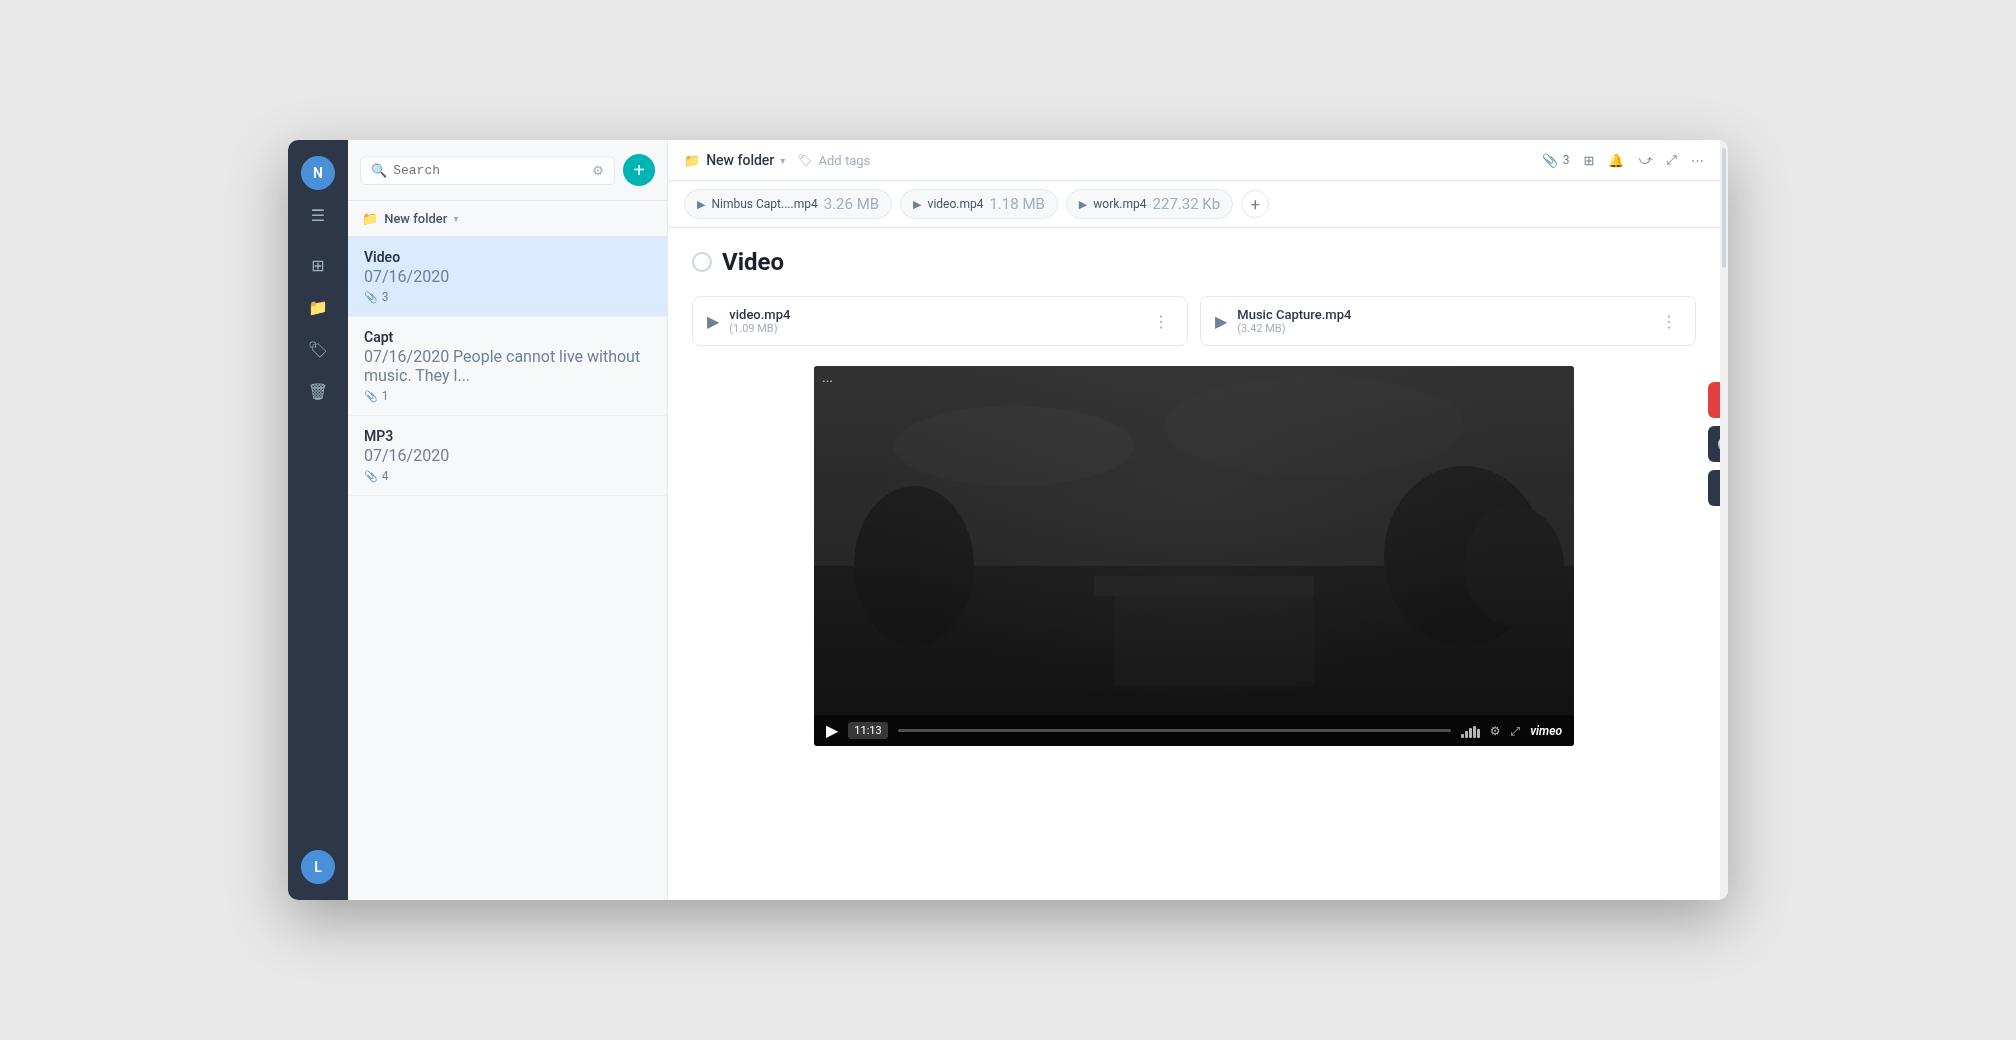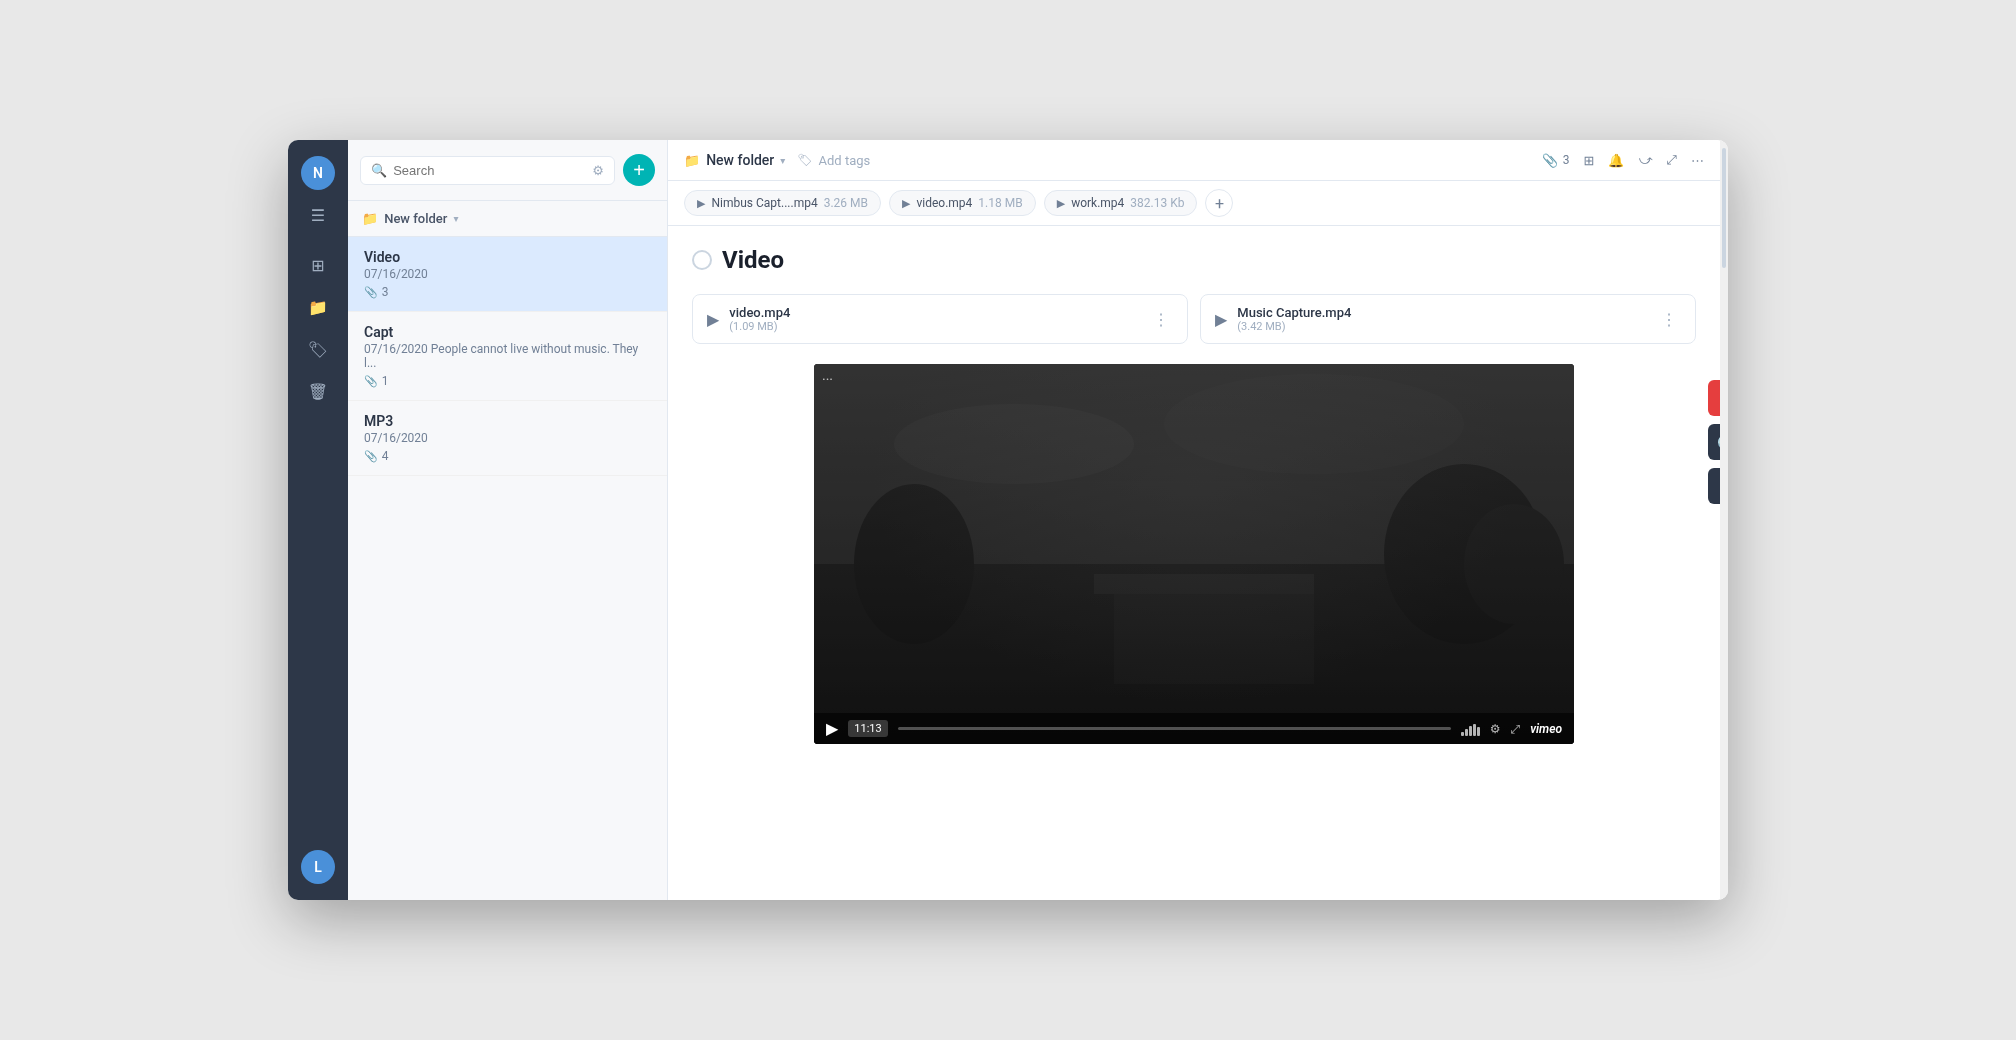--- a/index.html
+++ b/index.html
@@ -99,20 +99,21 @@
       padding: 6px 10px;
       gap: 6px;
     }
     .search-box input {
       border: none;
       outline: none;
       background: transparent;
       font-size: 13px;
       color: #718096;
       flex: 1;
+      font-family: Liberation Mono, monospace;
     }
     .search-icon { color: #a0aec0; font-size: 13px; }
     .filter-icon { color: #a0aec0; font-size: 13px; cursor: pointer; }
     .add-btn {
       width: 32px;
       height: 32px;
       border-radius: 50%;
       background: #00b4b4;
       border: none;
       color: #fff;
@@ -136,21 +137,21 @@
     .folder-icon { color: #718096; font-size: 13px; }
     .folder-caret { color: #a0aec0; font-size: 10px; }
     .notes-list { flex: 1; overflow-y: auto; }
     .note-item {
       padding: 12px 16px;
       cursor: pointer;
       border-bottom: 1px solid #f0f0f0;
     }
     .note-item.active { background: #dbeafe; }
     .note-title { font-size: 14px; font-weight: 600; color: #2d3748; margin-bottom: 2px; }
-    .note-date { font-size: 12px; color: #718096; margin-bottom: 4px; }
+    .note-date { font-size: 16px; color: #718096; margin-bottom: 4px; }
     .note-attachment {
       display: flex;
       align-items: center;
       gap: 4px;
       margin-top: 4px;
       font-size: 12px;
       color: #718096;
     }
     .paperclip-icon { font-size: 11px; }
 
@@ -213,21 +214,21 @@
       padding: 5px 12px;
       border-radius: 20px;
       border: 1px solid #e2e8f0;
       background: #f7f8fa;
       font-size: 12px;
       color: #4a5568;
       cursor: pointer;
       white-space: nowrap;
     }
     .tab-icon { font-size: 11px; color: #718096; }
-    .tab-size { font-size: 12px; color: #a0aec0; }
+    .tab-size { font-size: 15px; color: #a0aec0; }
     .tab-add {
       width: 28px;
       height: 28px;
       display: flex;
       align-items: center;
       justify-content: center;
       border-radius: 50%;
       border: 1px solid #e2e8f0;
       cursor: pointer;
       color: #718096;
@@ -528,21 +529,21 @@
         <span class="tab-size">3.26 MB</span>
       </div>
       <div class="tab-item">
         <span class="tab-icon">▶</span>
         <span>video.mp4</span>
         <span class="tab-size">1.18 MB</span>
       </div>
       <div class="tab-item">
         <span class="tab-icon">▶</span>
         <span>work.mp4</span>
-        <span class="tab-size">382.13 Kb</span>
+        <span class="tab-size">227.32 Kb</span>
       </div>
       <div class="tab-add">+</div>
     </div>
 
     <div class="note-body">
       <div class="note-title-main">
         <div class="note-circle"></div>
         <div class="note-title-text">Video</div>
       </div>
 

